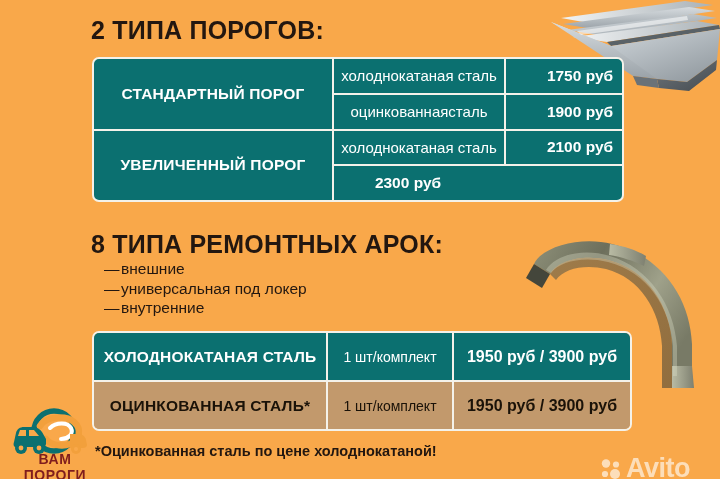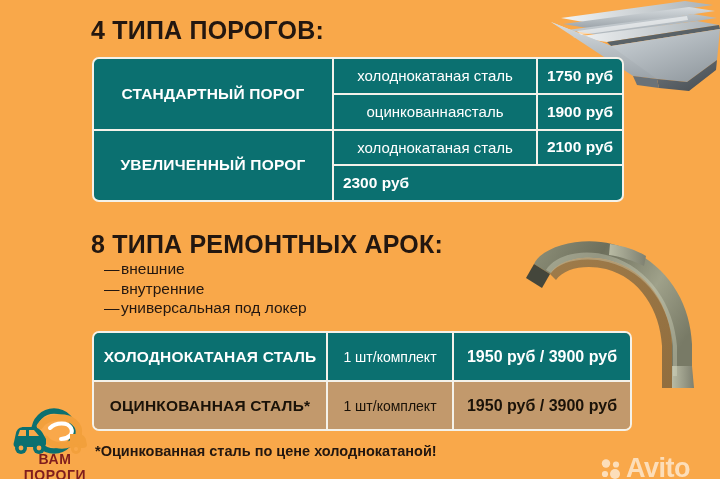--- a/index.html
+++ b/index.html
@@ -60,21 +60,21 @@
   .t1-sub{display:flex;flex:1;min-height:0;}
   .t1-sub + .t1-sub{border-top:2px solid #F4F2EA;}
   .t1-mat{
     flex:1;display:flex;align-items:center;justify-content:center;
     box-sizing:border-box;border-right:2px solid #F4F2EA;
     padding:0 6px;
   }
   .t1-mat span{color:#FFFFFF;font-size:15px;white-space:nowrap;}
   .t1-price{
     width:84px;flex:0 0 84px;
-    display:flex;align-items:center;justify-content:center;
+    display:flex;align-items:center;justify-content:center;padding-left:32px;
   }
   .t1-price span{color:#FFFFFF;font-weight:bold;font-size:15.5px;white-space:nowrap;}
 
   
   .t2row{display:flex;flex:1;min-height:0;box-sizing:border-box;}
   .t2row + .t2row{border-top:2px solid #F4F2EA;}
   .t2row.teal{background:#0B7070;}
   .t2row.tan{background:#C2996C;}
   .t2-c1{
     width:234px;flex:0 0 234px;
@@ -121,21 +121,21 @@
   #avito .wm-text{
     color:#FFFFFF;font-size:27px;font-weight:bold;letter-spacing:-.5px;
     line-height:27px;
   }
 </style>
 </head>
 <body>
 
 <div class="stage">
 
-  <div class="heading" id="h1">4 ТИПА ПОРОГОВ:</div>
+  <div class="heading" id="h1">2 ТИПА ПОРОГОВ:</div>
 
   <svg id="sill-photo" viewBox="0 0 186 118">
     <defs>
       <linearGradient id="gSill1" x1="0" y1="0" x2="1" y2="1">
         <stop offset="0" stop-color="#E9ECEE"></stop>
         <stop offset="0.45" stop-color="#BCC3C8"></stop>
         <stop offset="1" stop-color="#8D959B"></stop>
       </linearGradient>
       <linearGradient id="gSill2" x1="0" y1="0" x2="0" y2="1">
         <stop offset="0" stop-color="#D7DCDF"></stop>
@@ -216,24 +216,24 @@
 
   </div>
 
   <div class="heading" id="h2">8 ТИПА РЕМОНТНЫХ АРОК:</div>
 
   <div class="bullets">
     <div class="bullet">
       <span class="dash">—</span><span>внешние</span>
     </div>
     <div class="bullet">
+      <span class="dash">—</span><span>универсальная под локер</span>
+    </div>
+    <div class="bullet">
       <span class="dash">—</span><span>внутренние</span>
-    </div>
-    <div class="bullet">
-      <span class="dash">—</span><span>универсальная под локер</span>
     </div>
   </div>
 
   <svg id="arch-photo" viewBox="0 0 205 160">
     <defs>
       <linearGradient id="gArchA" x1="0" y1="0" x2="1" y2="0.6">
         <stop offset="0" stop-color="#8E9079"></stop>
         <stop offset="0.35" stop-color="#6D6F5C"></stop>
         <stop offset="0.7" stop-color="#9FA18A"></stop>
         <stop offset="1" stop-color="#787A66"></stop>

